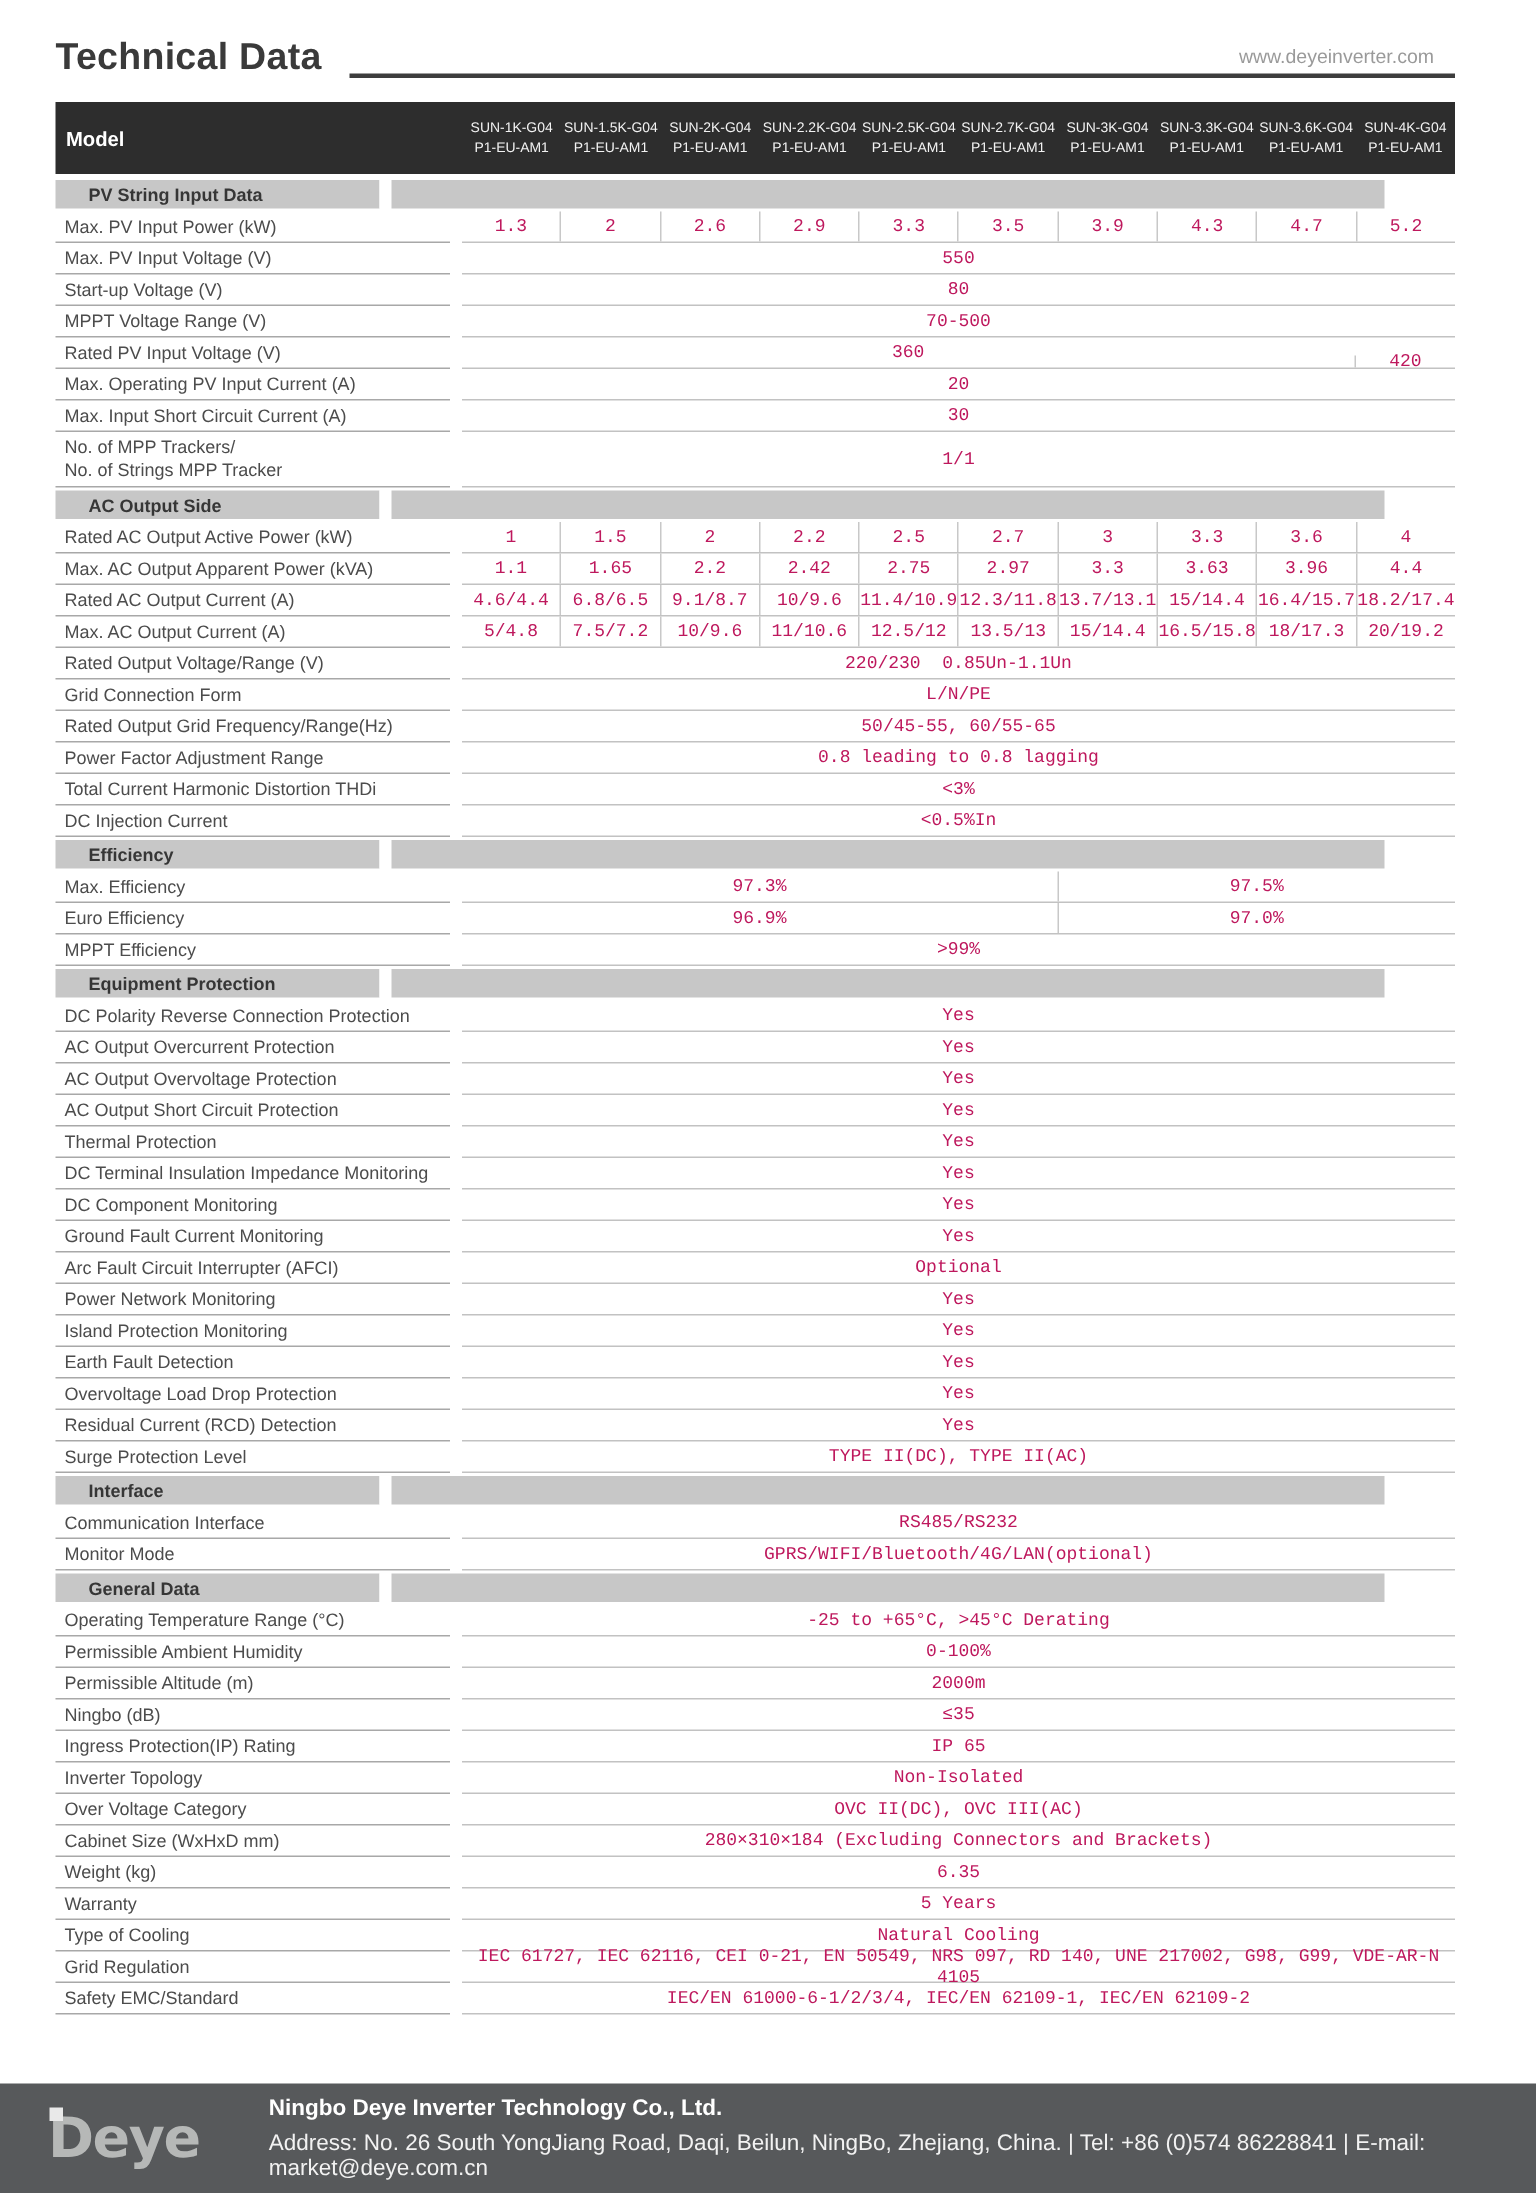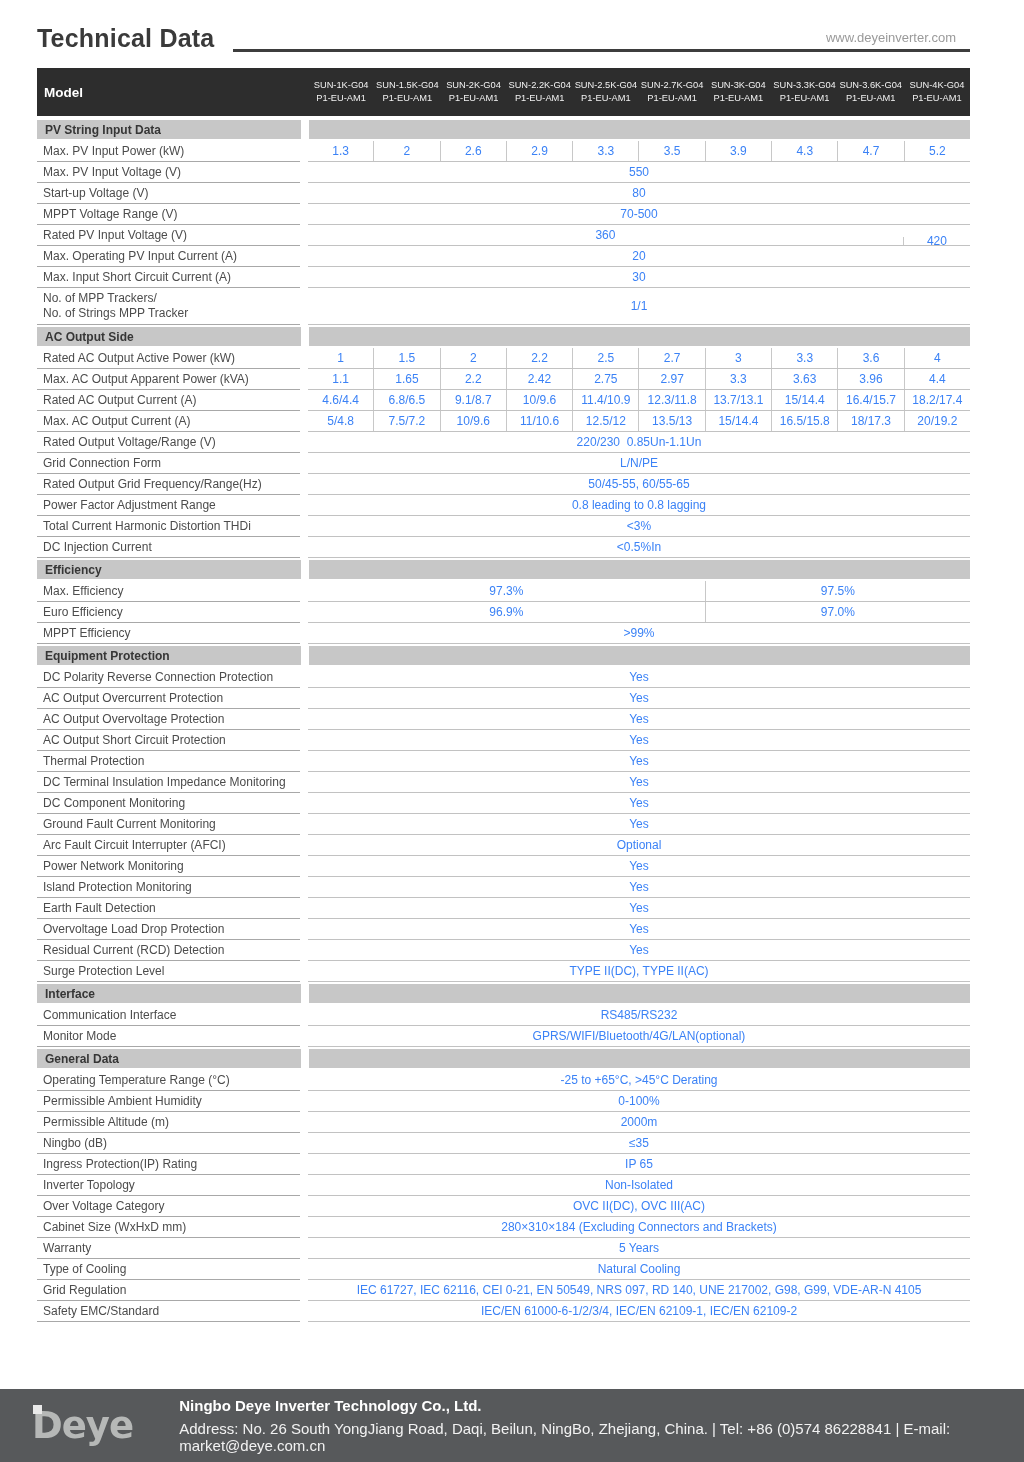--- a/index.html
+++ b/index.html
@@ -15,30 +15,30 @@
   .hdr-url { position:absolute; right:14px; top:6px; font-size:13px; color:#9a9a9a; }
 
   
   .m-row { display:flex; height:48px; background:#2d2d2d; margin-top:4px; margin-bottom:4px; }
   .m-label { width:271px; display:flex; align-items:center; padding-left:7px; color:#ffffff; font-weight:bold; font-size:13.5px; }
   .m-cols { width:662px; display:flex; }
   .m-cell { flex:1; display:flex; flex-direction:column; justify-content:center; text-align:center; font-size:9.3px; line-height:1.45; color:#f2f2f2; }
 
   
   .s-bar { display:flex; height:19px; margin:2px 0; }
-  .s-label { width:264px; background:#c7c7c7; display:flex; align-items:center; padding-left:8px; font-size:12px; font-weight:bold; color:#363636; }
+  .s-label { width:216px; background:#c7c7c7; display:flex; align-items:center; padding-left:22px; font-size:12px; font-weight:bold; color:#363636; }
   .s-gap { width:8px; background:#ffffff; }
   .s-data { width:662px; background:#c7c7c7; }
 
   
   .t-row { display:flex; height:21px; }
   .t-row.tall { height:37px; }
   .t-label { width:263px; border-bottom:1px solid #a8a8a8; padding-left:6px; display:flex; flex-direction:column; justify-content:center; font-size:12px; color:#4c4c4c; line-height:1.25; }
   .t-gap { width:8px; }
-  .t-data { width:662px; border-bottom:1px solid #c2c2c2; display:flex; font-size:12px; color:#3b82f6; }
+  .t-data { width:662px; border-bottom:1px solid #c2c2c2; display:flex; font-size:12px; color:#be185d;font-family:Liberation Mono, monospace; }
   .t-cell { display:flex; align-items:center; justify-content:center; text-align:center; flex:1 1 0; }
   .t-cell.bl { border-left:1px solid #c8c8c8; }
 
   
   .footer { position:absolute; left:0; right:0; bottom:0; height:73px; background:#57595b; display:flex; align-items:center; }
   .logo { width:130px; margin-left:32px; position:relative; color:#b6b8b7; font-weight:bold; font-size:37px; letter-spacing:-1px; line-height:1; font-family:"DejaVu Sans", sans-serif; }
   .logo-dot { position:absolute; left:1px; top:-2px; width:9px; height:9px; background:#e9e9e9; }
   .f-text { margin-left:28px; color:#ffffff; }
   .f-company { font-size:15px; font-weight:bold; margin-bottom:6px; }
   .f-address { font-size:15px; color:#f2f2f2; }
@@ -586,20 +586,29 @@
             <div class="t-cell" style="flex-grow: 1;">OVC II(DC), OVC III(AC)</div>
           </div>
         </div>
         <div class="t-row">
           <div class="t-label">
             <span>Cabinet Size (WxHxD mm)</span>
           </div>
           <div class="t-gap"></div>
           <div class="t-data">
             <div class="t-cell" style="flex-grow: 1;">280×310×184 (Excluding Connectors and Brackets)</div>
+          </div>
+        </div>
+        <div class="t-row">
+          <div class="t-label">
+            <span>Weight (kg)</span>
+          </div>
+          <div class="t-gap"></div>
+          <div class="t-data">
+            <div class="t-cell" style="flex-grow: 1;">6.35</div>
           </div>
         </div>
         <div class="t-row">
           <div class="t-label">
             <span>Warranty</span>
           </div>
           <div class="t-gap"></div>
           <div class="t-data">
             <div class="t-cell" style="flex-grow: 1;">5 Years</div>
           </div>

